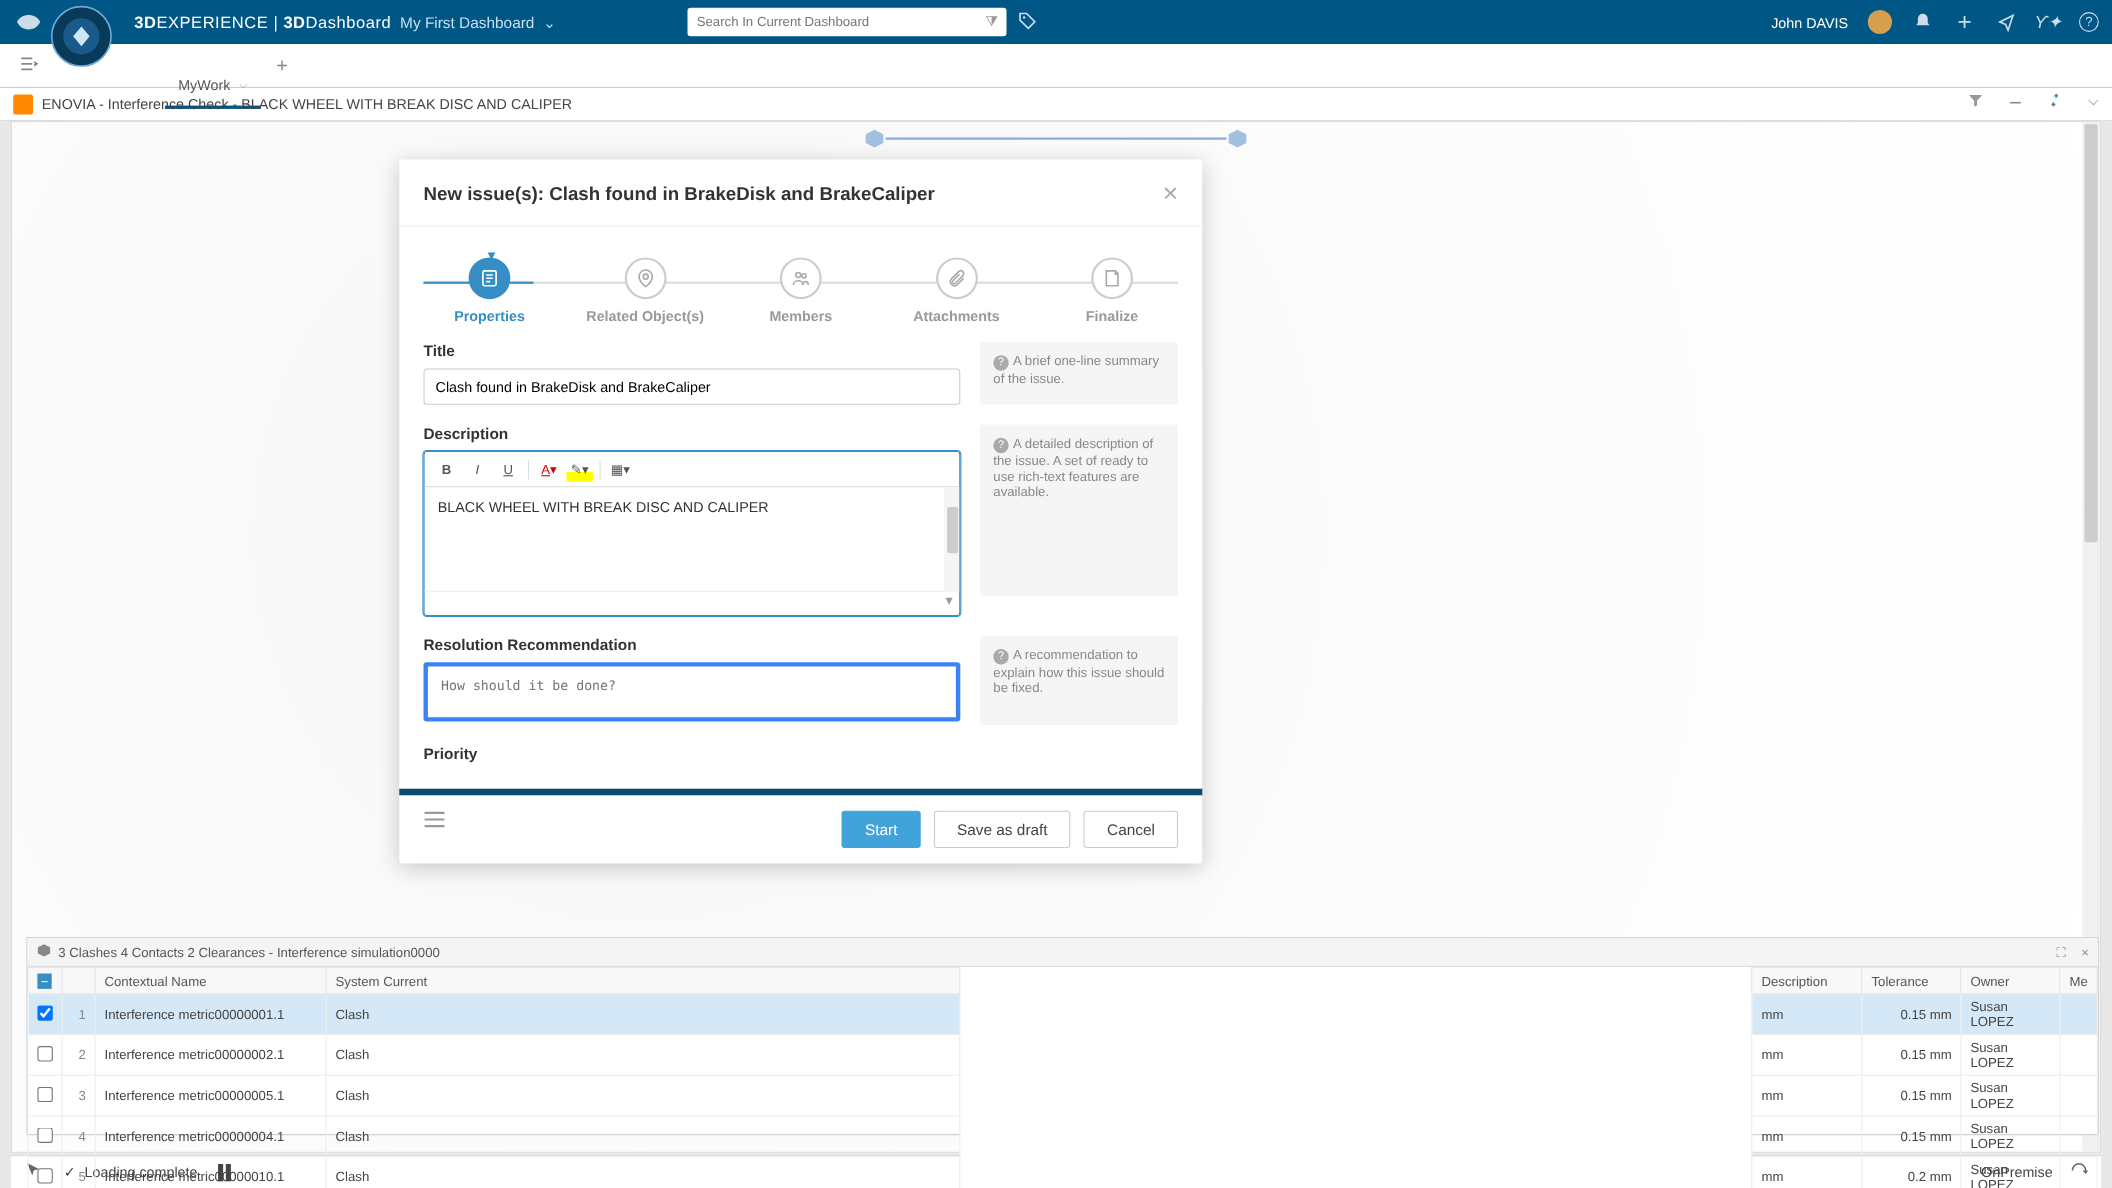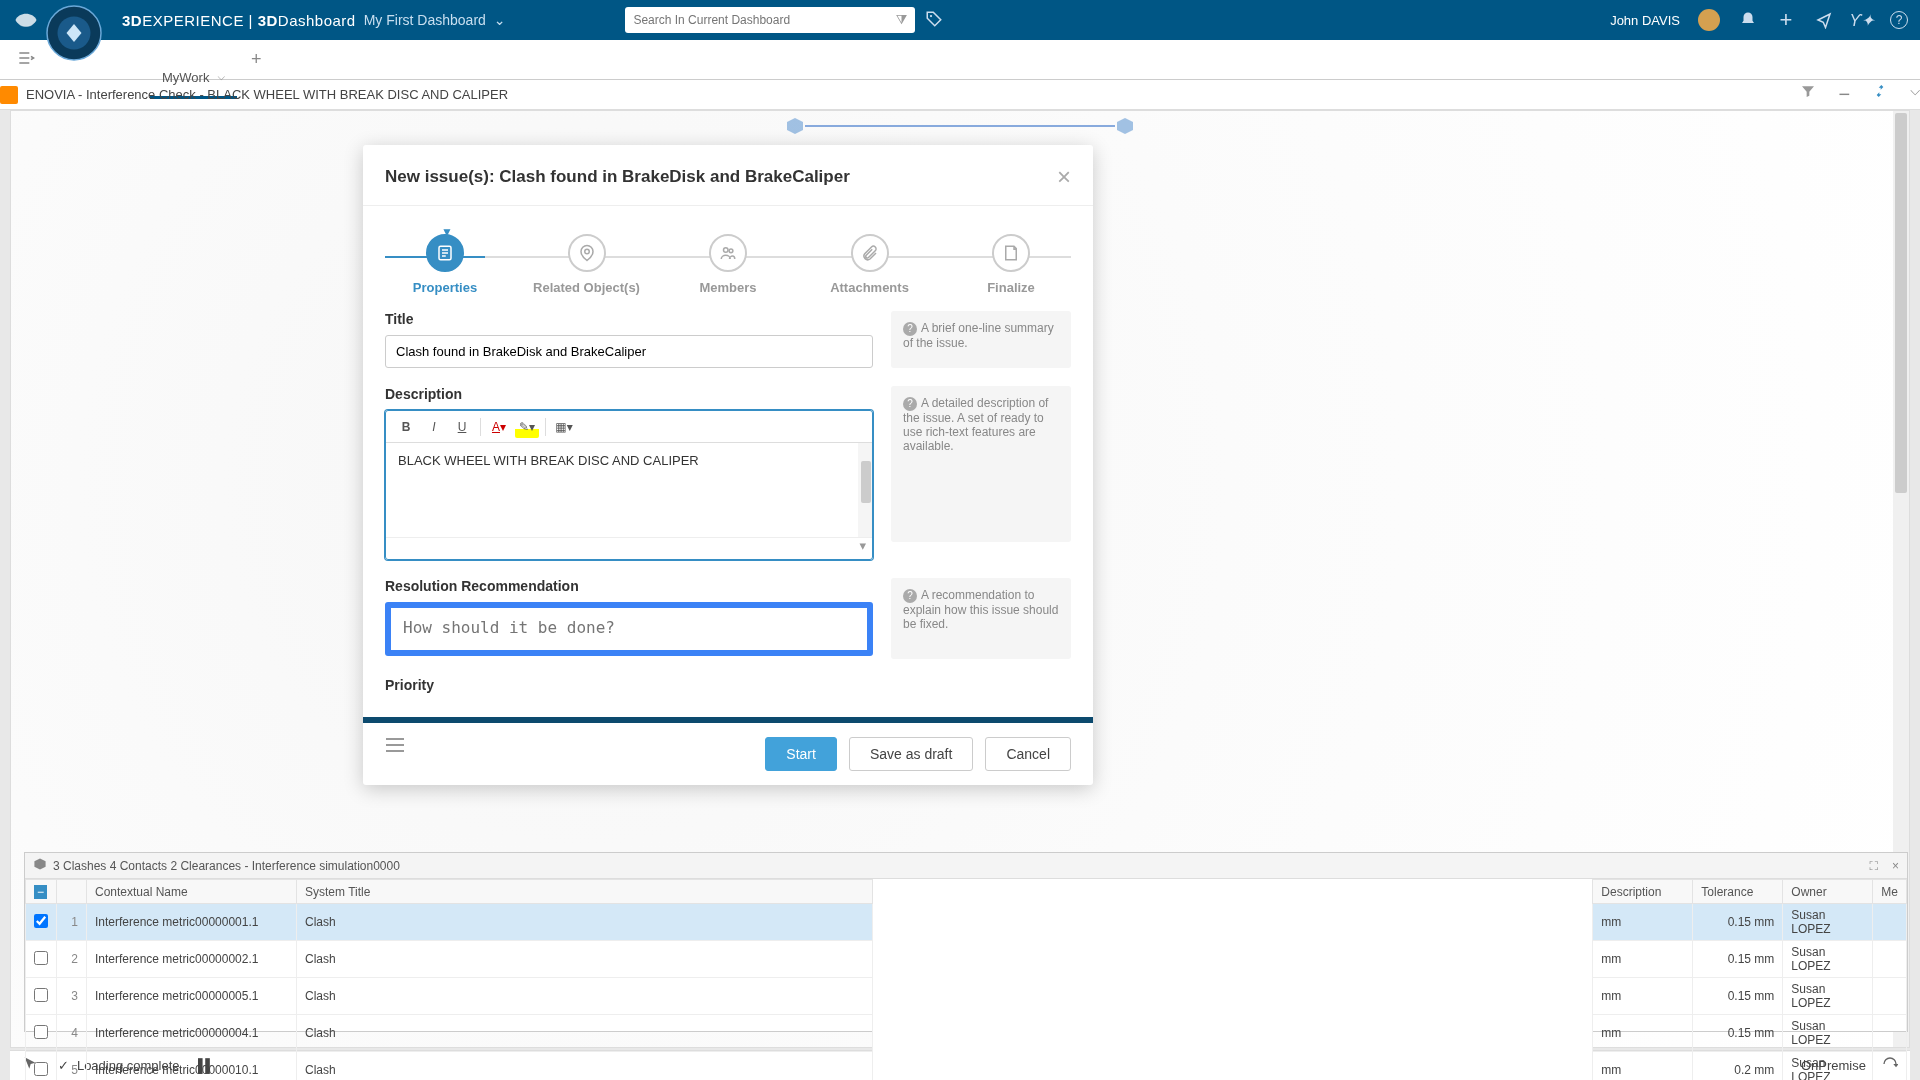--- a/index.html
+++ b/index.html
@@ -20,21 +20,21 @@
 .topicon { width: 20px; height: 20px; display: flex; align-items: center; justify-content: center; cursor: pointer; }
 
 
 .tabstrip { height: 40px; background: #fff; border-bottom: 1px solid #ccc; display: flex; align-items: center; padding-left: 16px; }
 .menu-toggle { width: 24px; height: 24px; margin-right: 110px; cursor: pointer; }
 .tab { padding: 0 12px; height: 40px; display: flex; align-items: center; font-size: 13px; color: #555; border-bottom: 3px solid #005685; cursor: pointer; margin-top: 38px; }
 .tab-chevron { margin-left: 8px; color: #999; font-size: 10px; }
 .tab-add { margin-left: 14px; color: #888; cursor: pointer; font-size: 18px; }
 
 
-.widget-bar { height: 30px; background: #fff; border-bottom: 1px solid #ddd; display: flex; align-items: center; padding: 0 0; font-size: 13px; color: #444; }
+.widget-bar { height: 30px; background: #fff; border-bottom: 1px solid #ddd; display: flex; align-items: center; padding: 0 12px; font-size: 13px; color: #444; }
 .widget-ico { width: 18px; height: 18px; background: #ff8a00; margin-right: 8px; border-radius: 2px; }
 .widget-actions { margin-left: auto; display: flex; gap: 22px; color: #888; }
 .widget-actions span { cursor: pointer; }
 
 
 .main { position: absolute; top: 110px; left: 10px; right: 10px; bottom: 32px; background: #fff; border: 1px solid #ddd; overflow: hidden; }
 .bg3d { position: absolute; inset: 0; background: radial-gradient(circle at 30% 40%, #eee 0%, #f8f8f8 50%, #fff 100%); opacity: 0.5; }
 
 
 .ruler { position: absolute; top: 8px; left: 50%; transform: translateX(-50%); width: 350px; height: 14px; display: flex; align-items: center; }
@@ -70,21 +70,21 @@
 
 .rte { border: 1px solid #368ec4; border-radius: 3px; box-shadow: 0 0 0 1px #368ec4; }
 .rte-toolbar { height: 32px; border-bottom: 1px solid #ddd; display: flex; align-items: center; padding: 0 8px; gap: 4px; }
 .rte-btn { width: 24px; height: 22px; display: flex; align-items: center; justify-content: center; cursor: pointer; font-size: 12px; color: #555; border-radius: 2px; }
 .rte-sep { width: 1px; height: 18px; background: #ddd; margin: 0 2px; }
 .rte-body { height: 94px; padding: 10px 12px; font-size: 13px; color: #333; position: relative; }
 .rte-scroll { position: absolute; right: 0; top: 0; bottom: 0; width: 14px; background: #f5f5f5; }
 .rte-thumb { position: absolute; right: 1px; top: 18px; width: 10px; height: 42px; background: #ccc; border-radius: 2px; }
 .rte-footer { height: 22px; border-top: 1px solid #eee; display: flex; justify-content: flex-end; padding: 0 6px; }
 
-.ftextarea { width: 100%; border: 6px solid #3b82f6; border-radius: 3px; padding: 10px 12px; font-size: 16px; color: #b91c1c; height: 54px; resize: none; outline: none; }
+.ftextarea { width: 100%; border: 4px solid #3b82f6; border-radius: 3px; padding: 10px 12px; font-size: 12px; color: #b91c1c; height: 54px; resize: none; outline: none; }
 
 
 .modal-foot { border-top: 6px solid #0c4a6e; padding: 14px 22px; display: flex; align-items: flex-start; gap: 12px; }
 .hamburger { width: 22px; color: #888; cursor: pointer; }
 .modal-foot .spacer { flex: 1; }
 .btn { padding: 8px 20px; border-radius: 3px; font-size: 14px; cursor: pointer; border: 1px solid #ccc; background: #fff; color: #444; }
 .btn-primary { background: #42a2da; border-color: #42a2da; color: #fff; }
 
 
 .bottom-panel { position: absolute; left: 24px; right: 12px; bottom: 48px; height: 180px; background: #fff; border: 1px solid #ccc; z-index: 30; }
@@ -352,21 +352,21 @@
         <col style="width:100px">
         <col style="width:90px">
         <col style="width:90px">
         <col style="width:30px">
       </colgroup>
     <thead>
       <tr>
         <th><span style="background:#368ec4;color:#fff;padding:0 3px">−</span></th>
         <th></th>
         <th>Contextual Name</th>
-        <th>System Title</th>
+        <th>System Current</th>
         <th style="background:#fff;border:none"></th>
         <th>Description</th>
         <th>Tolerance</th>
         <th>Owner</th>
         <th>Me</th>
       </tr>
     </thead>
     <tbody id="tbody">
         <tr class="sel">
           <td><input type="checkbox" class="bp-check" checked="" style=""></td>

